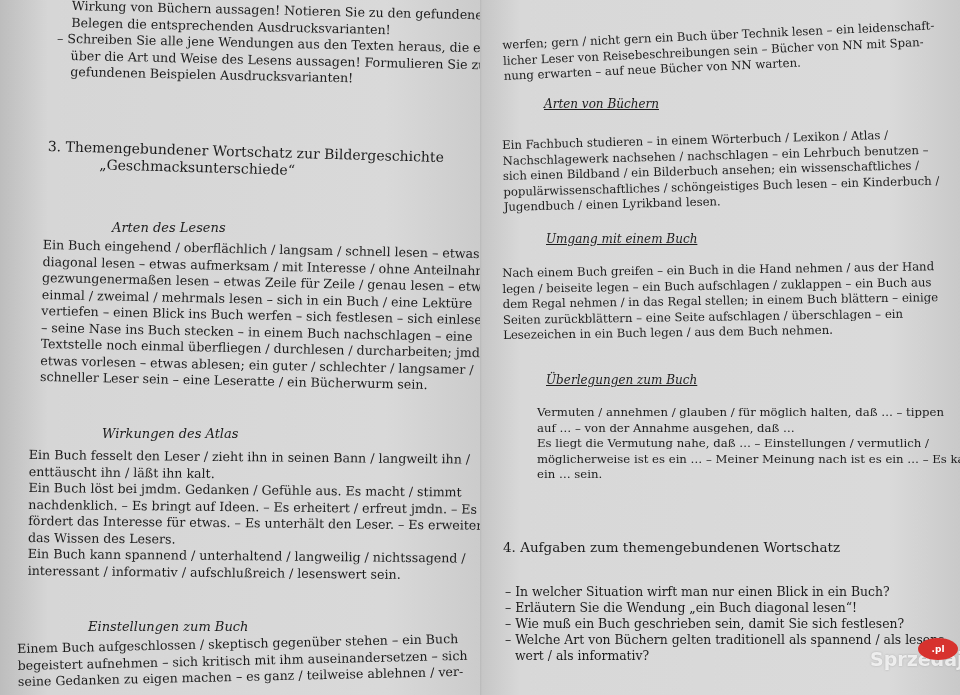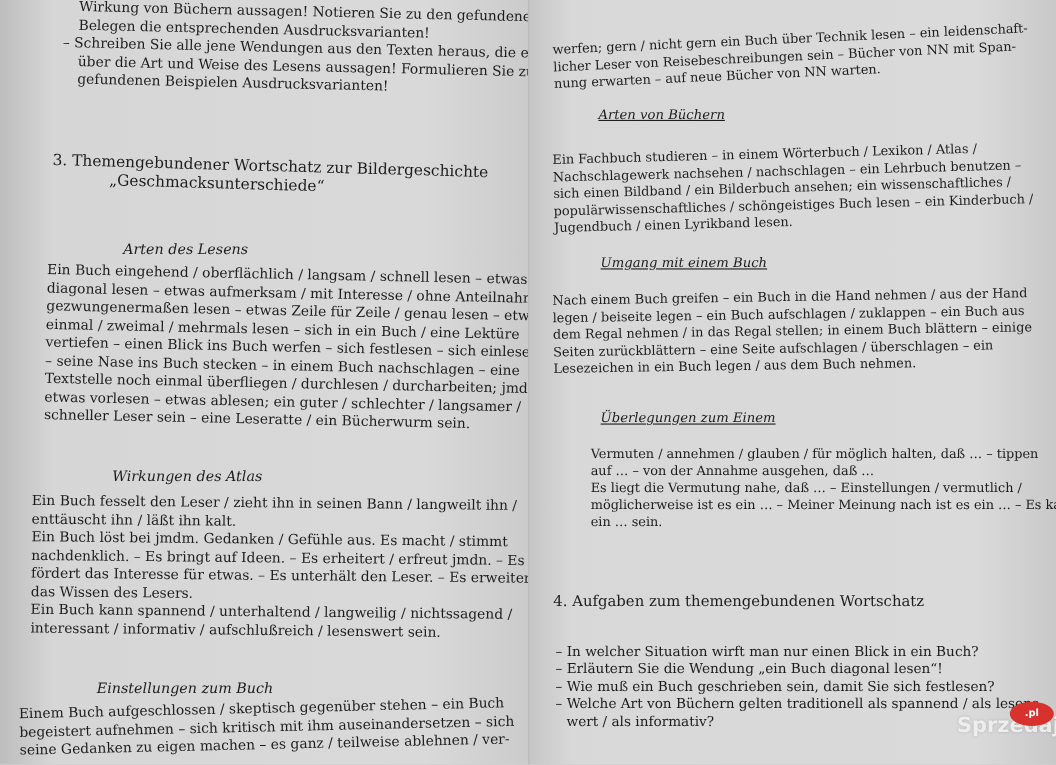--- a/index.html
+++ b/index.html
@@ -128,21 +128,21 @@
     <p class="block h3-r" style="left:64px; top:232px;">Umgang mit einem Buch</p>
 
     <div class="block p-r" style="left:20px; top:266px; transform: rotate(-0.9deg); transform-origin: left top;">
       <span class="line">Nach einem Buch greifen – ein Buch in die Hand nehmen / aus der Hand</span>
       <span class="line">legen / beiseite legen – ein Buch aufschlagen / zuklappen – ein Buch aus</span>
       <span class="line">dem Regal nehmen / in das Regal stellen; in einem Buch blättern – einige</span>
       <span class="line">Seiten zurückblättern – eine Seite aufschlagen / überschlagen – ein</span>
       <span class="line">Lesezeichen in ein Buch legen / aus dem Buch nehmen.</span>
     </div>
 
-    <p class="block h3-r" style="left:64px; top:373px;">Überlegungen zum Einem</p>
+    <p class="block h3-r" style="left:64px; top:373px;">Überlegungen zum Buch</p>
 
     <div class="block p-r" style="left:20px; top:405px;margin-left:35px;">
       <span class="line">Vermuten / annehmen / glauben / für möglich halten, daß … – tippen</span>
       <span class="line">auf … – von der Annahme ausgehen, daß …</span>
       <span class="line">Es liegt die Vermutung nahe, daß … – Einstellungen / vermutlich /</span>
       <span class="line">möglicherweise ist es ein … – Meiner Meinung nach ist es ein … – Es kann</span>
       <span class="line">ein … sein.</span>
     </div>
 
     <p class="block h2" style="left:21px; top:539px; font-size:13.5px;">4. Aufgaben zum themengebundenen Wortschatz</p>

